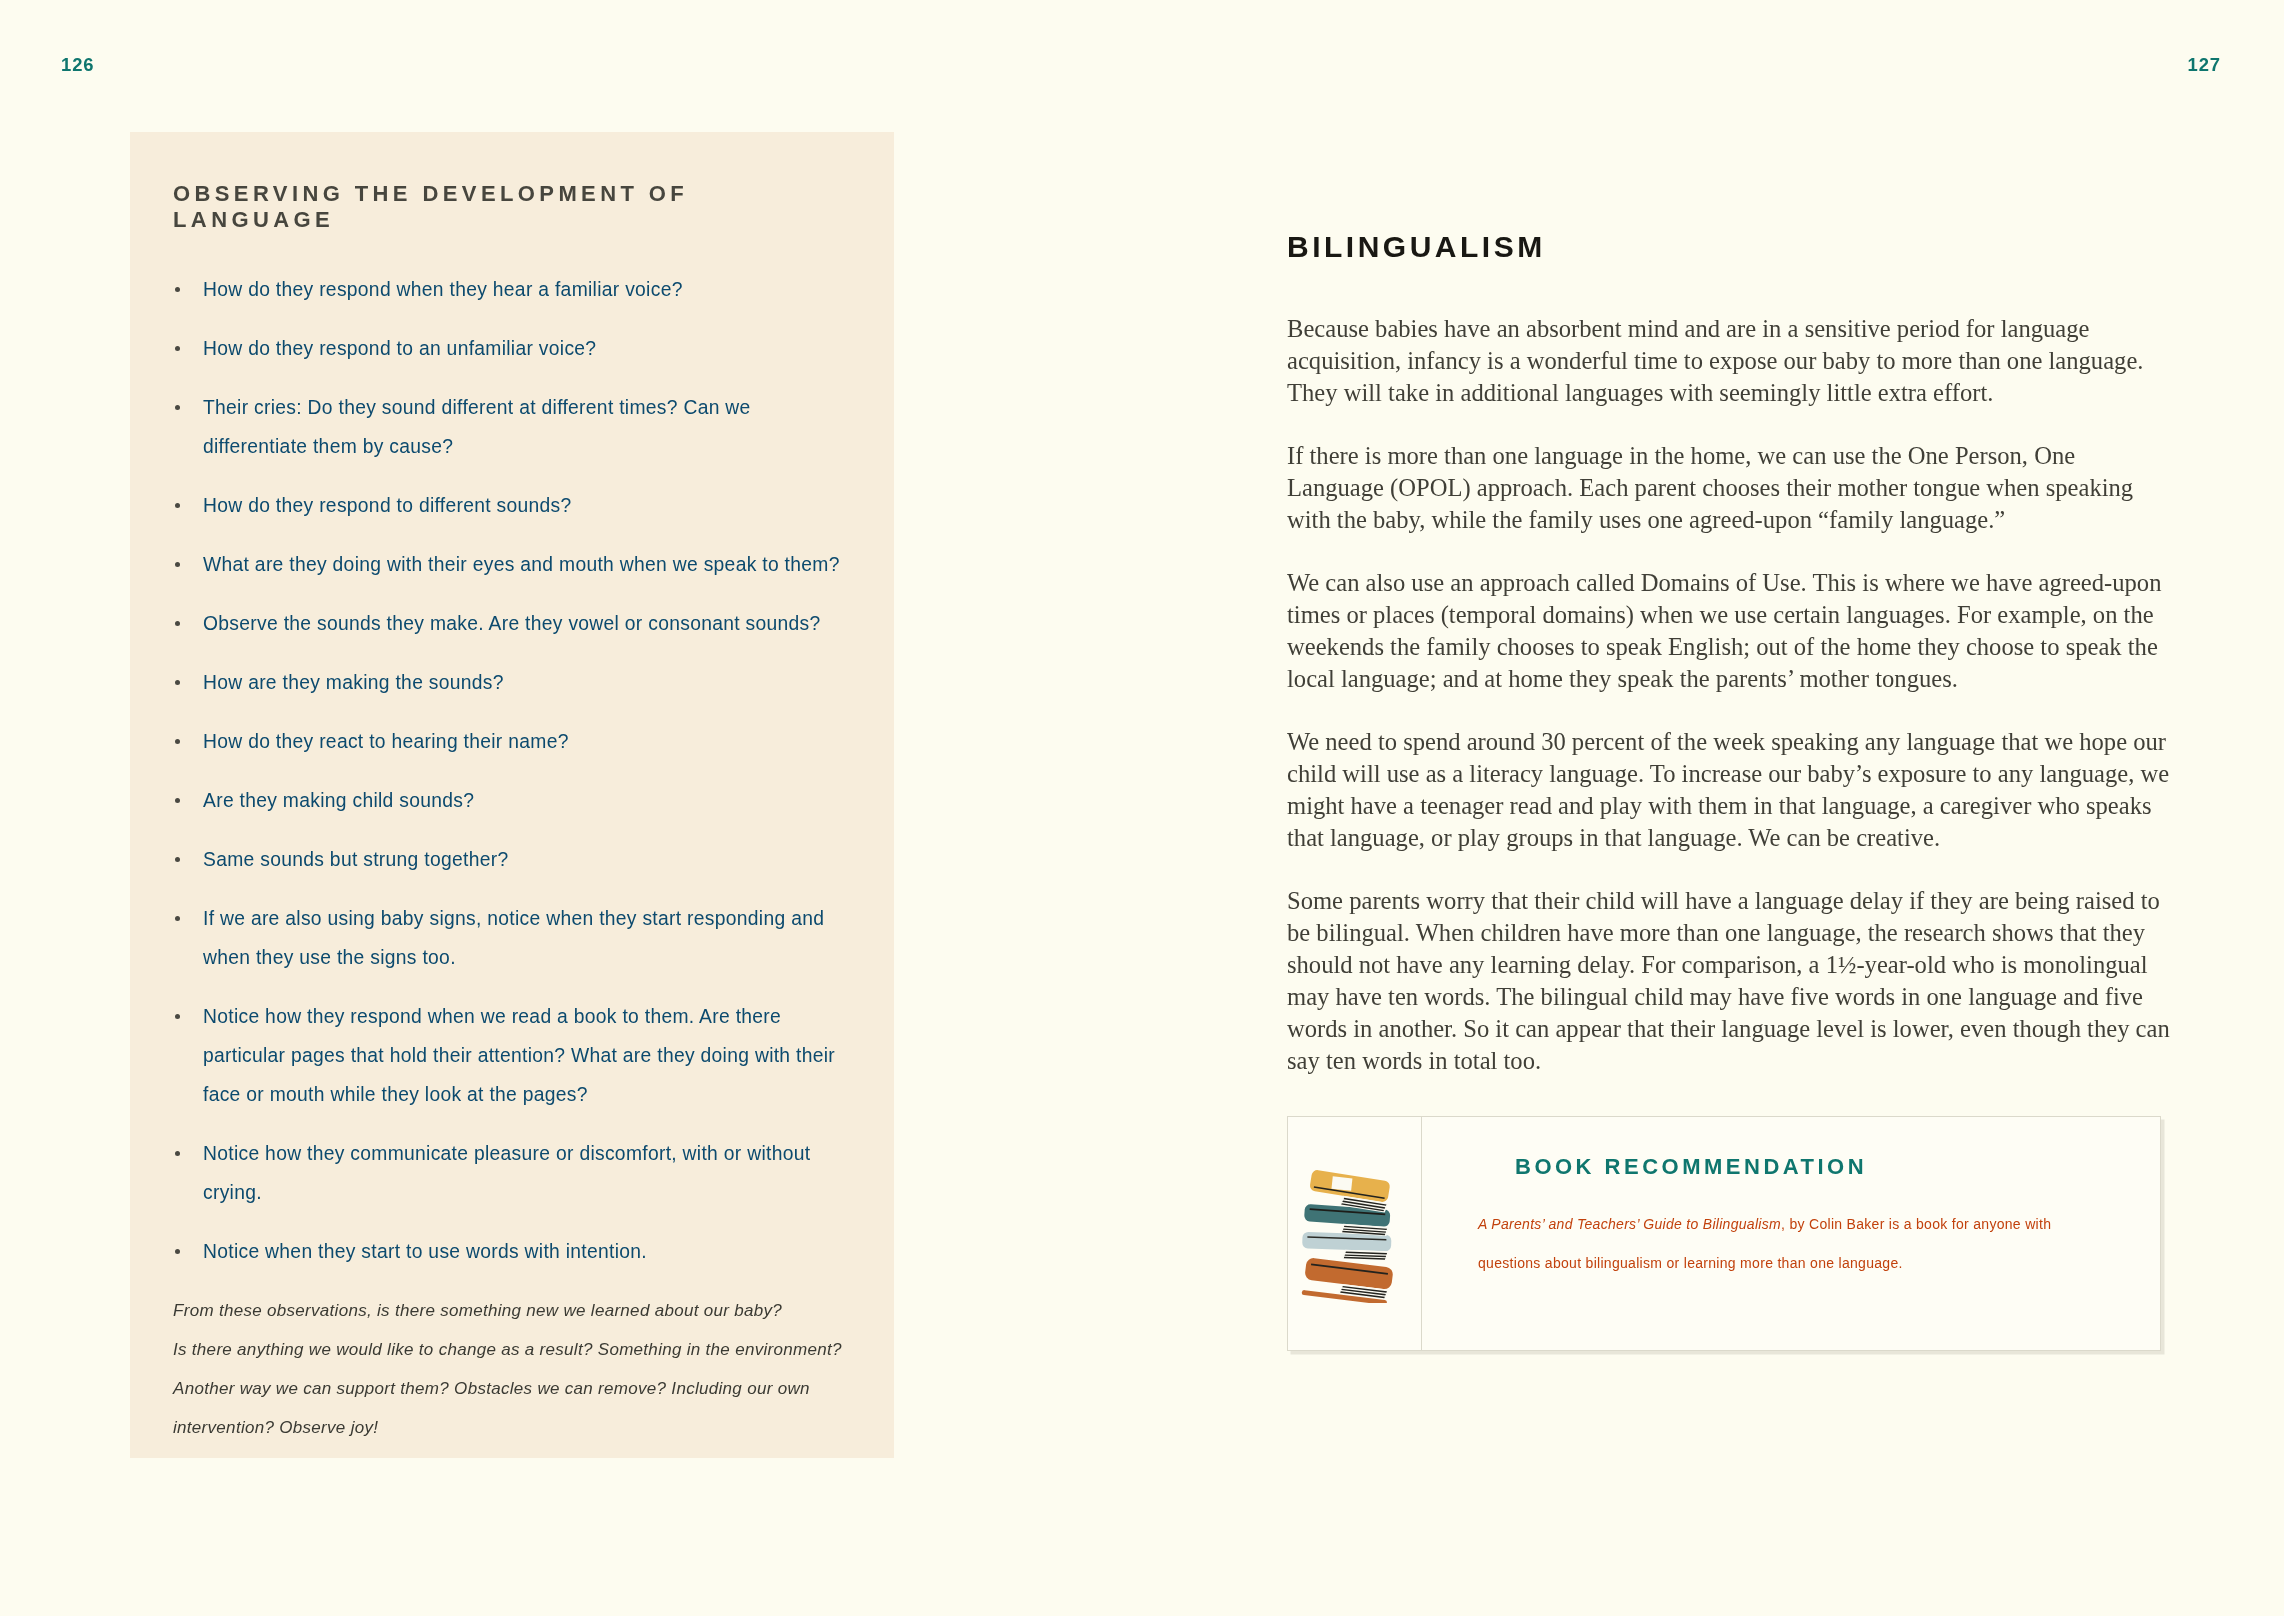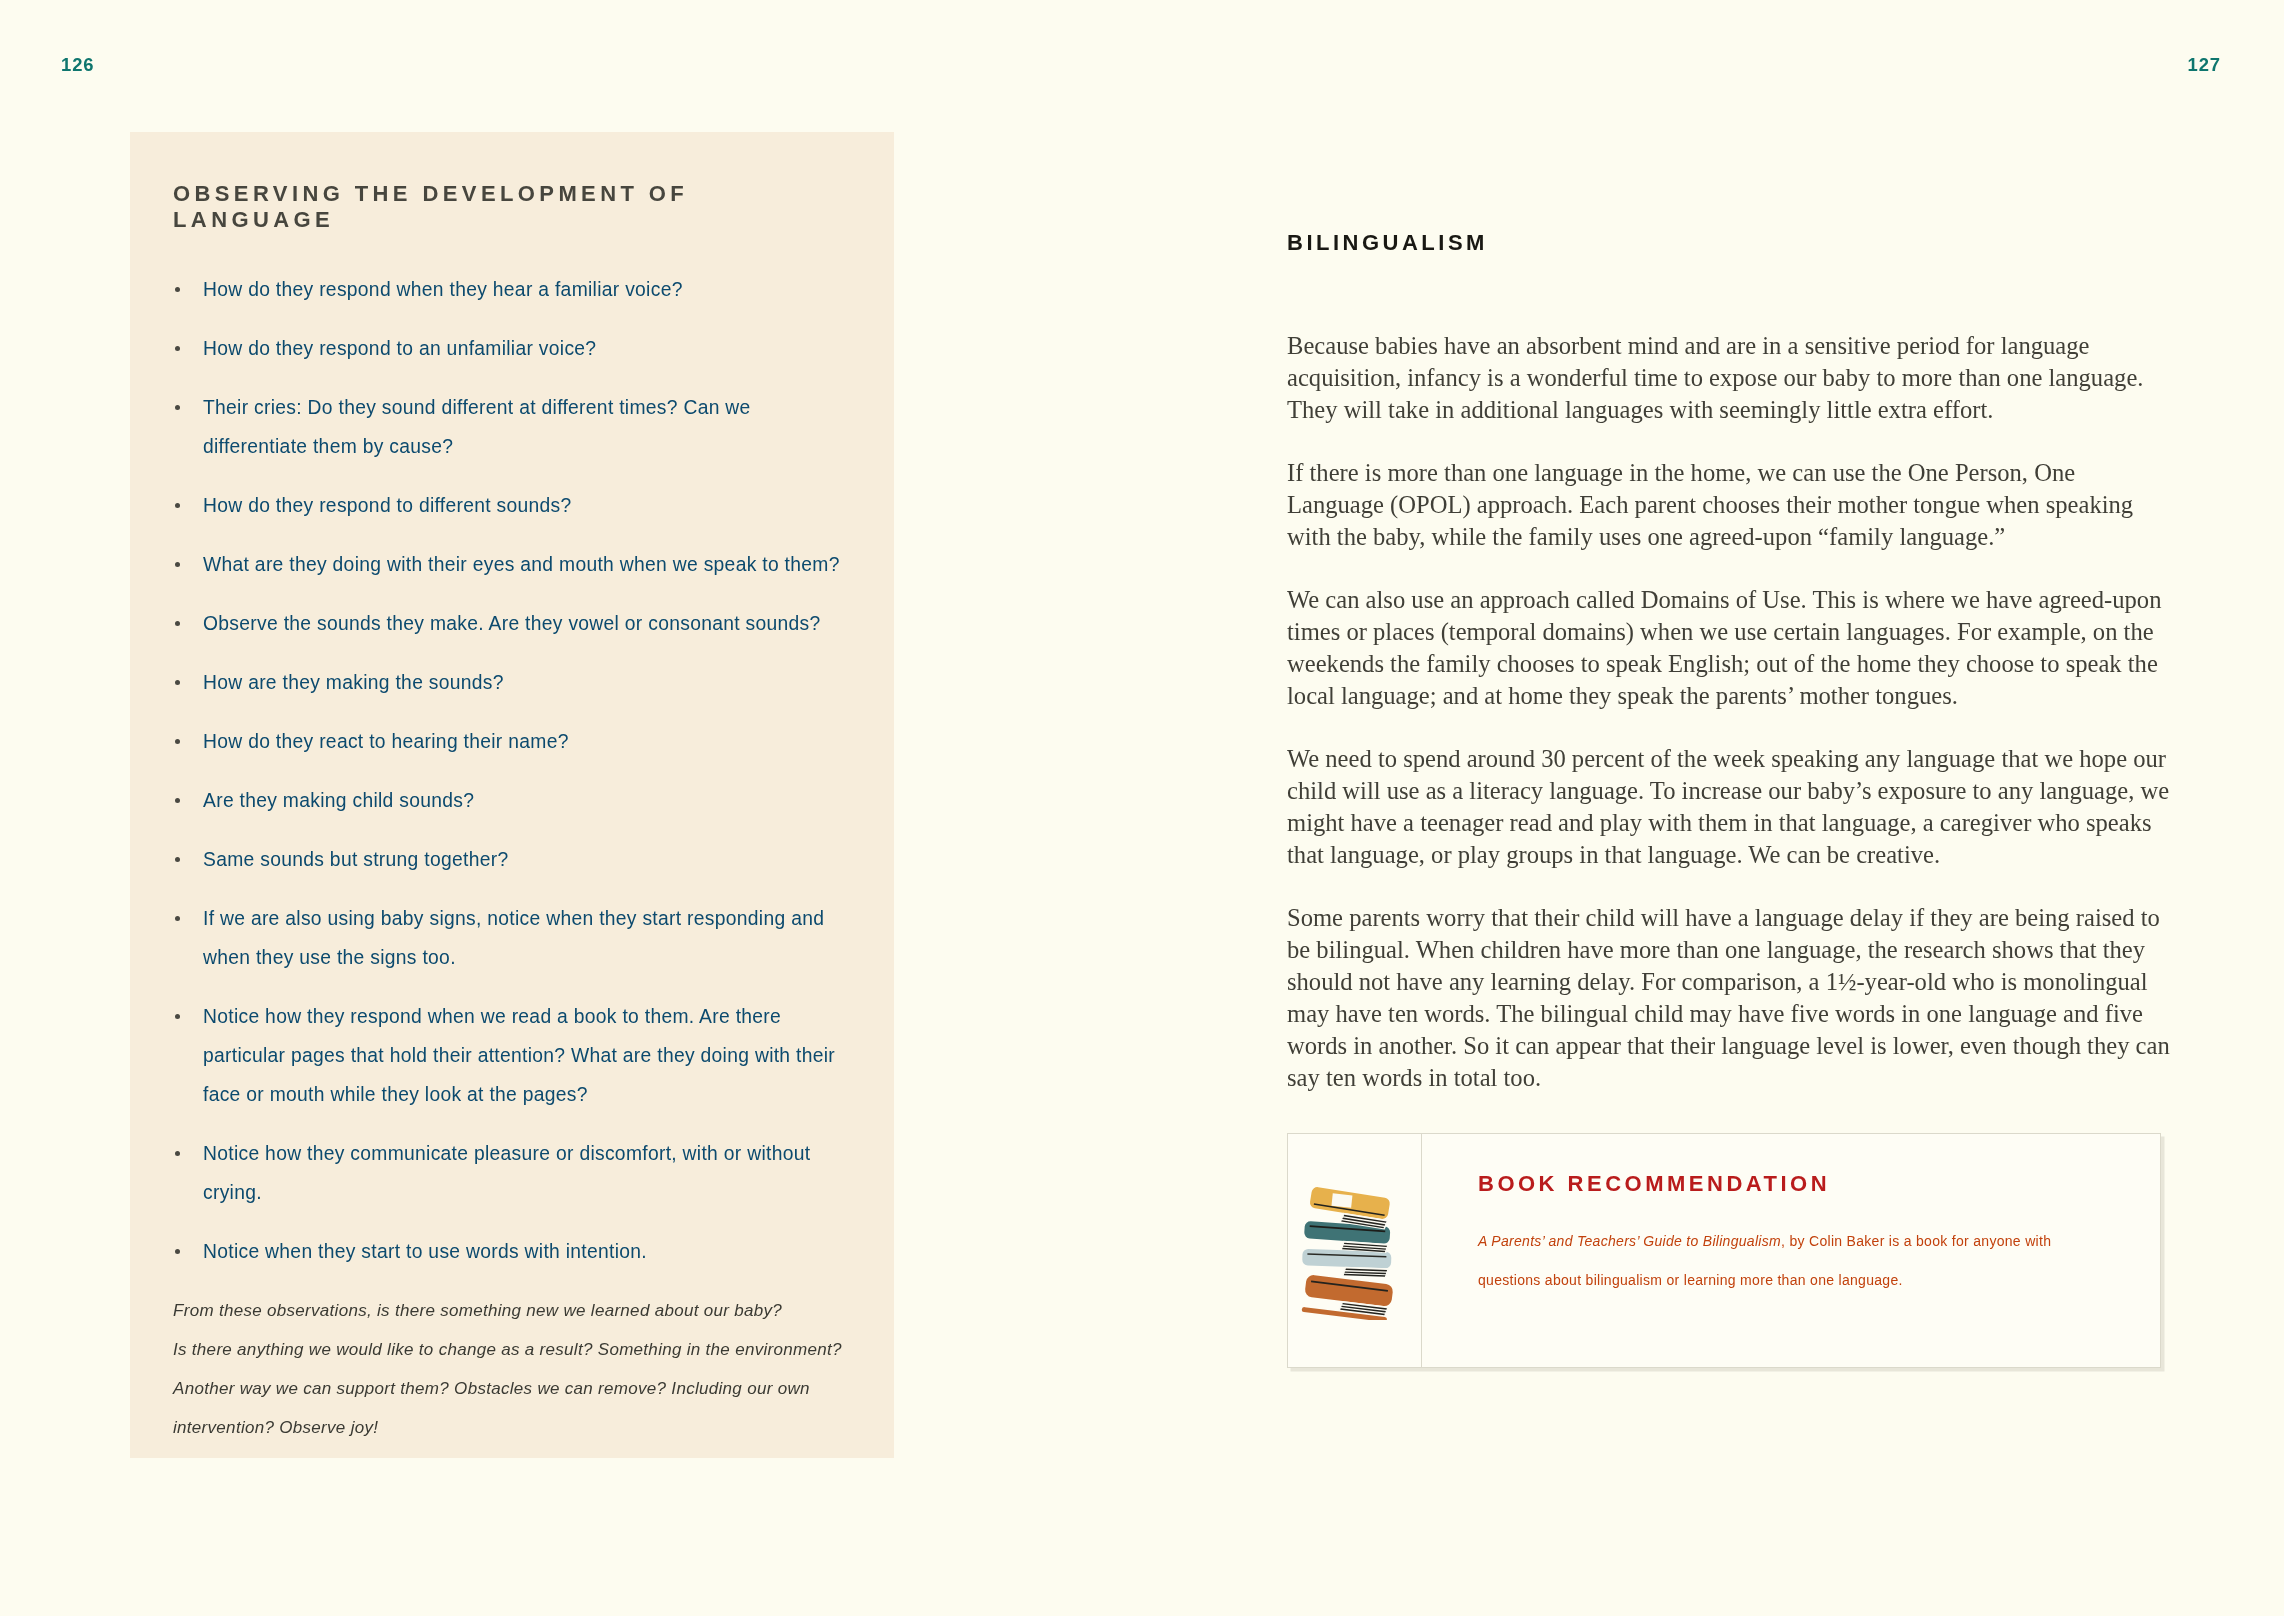--- a/index.html
+++ b/index.html
@@ -58,24 +58,24 @@
     letter-spacing: 0.3px;
   }
 
   
   .right-col {
     position: absolute;
     left: 1287px; top: 230px;
     width: 889px;
   }
   .section-heading {
-    font-size: 22px; font-weight: 700;
+    font-size: 30px; font-weight: 700;
     letter-spacing: 3.5px;
     color: #191813;
-    margin-bottom: 74px;
+    margin-bottom: 49px;
   }
   .body-paragraphs p {
     font-family: "Liberation Serif", serif;
     font-size: 24.6px; line-height: 32px;
     color: #403F37;
     margin-bottom: 31px;
   }
 
   
   .book-box {
@@ -91,22 +91,23 @@
     border-right: 1.8px solid #DBD9CB;
     display: flex; align-items: center; justify-content: center;
   }
   .book-box .text-cell {
     flex: 1;
     padding: 37px 35px 32px 56px;
   }
   .book-box-title {
     font-size: 22px; font-weight: 600;
     letter-spacing: 3.5px;
-    color: #b91c1c;
+    color: #0f766e;
     margin-bottom: 24.6px;
+    margin-left: 37px;
   }
   .book-blurb {
     width: 629px;
     font-size: 14px; line-height: 39px;
     color: #c2410c;
     letter-spacing: 0.3px;
   }
   .book-blurb .ital { font-style: italic; }
 </style>
 </head>

